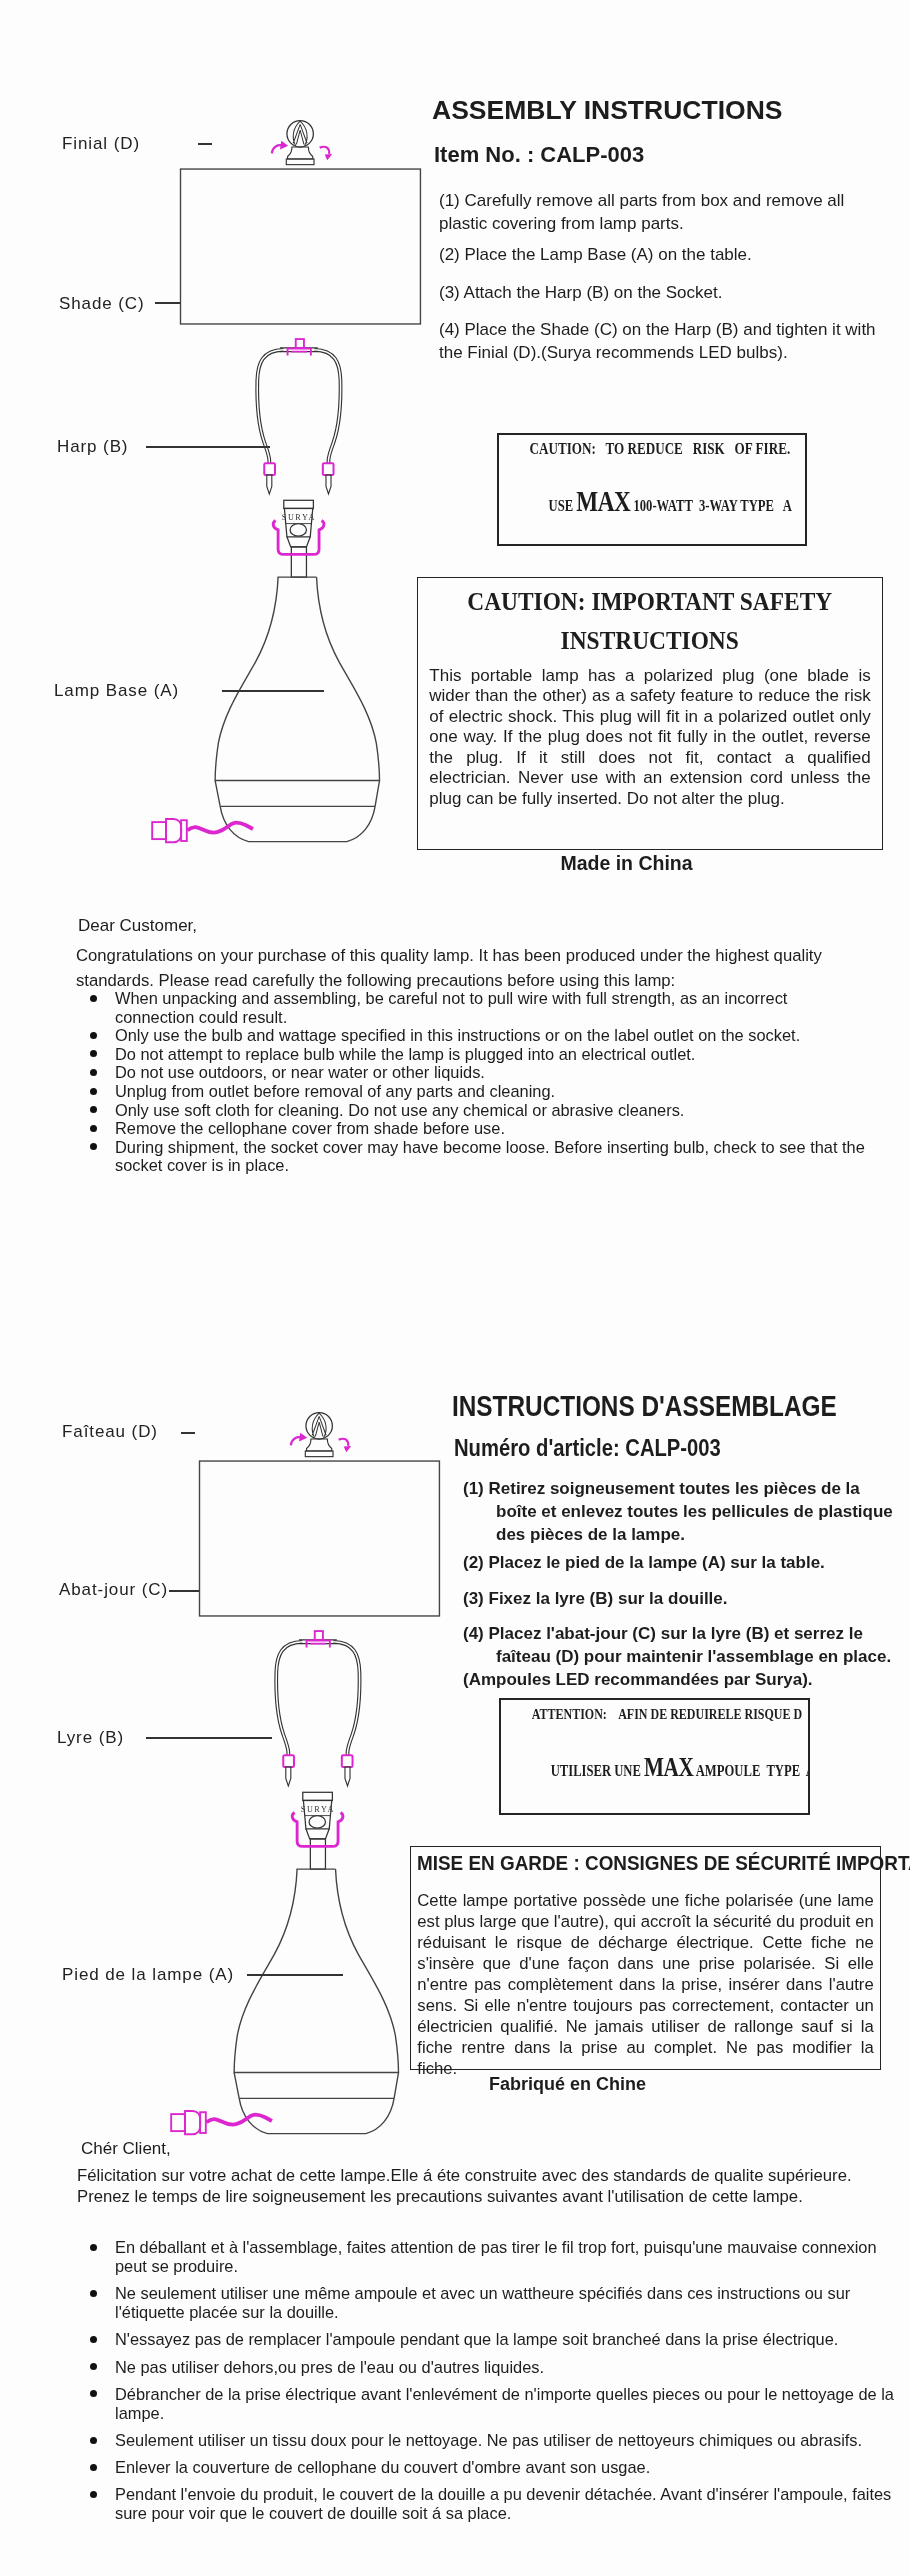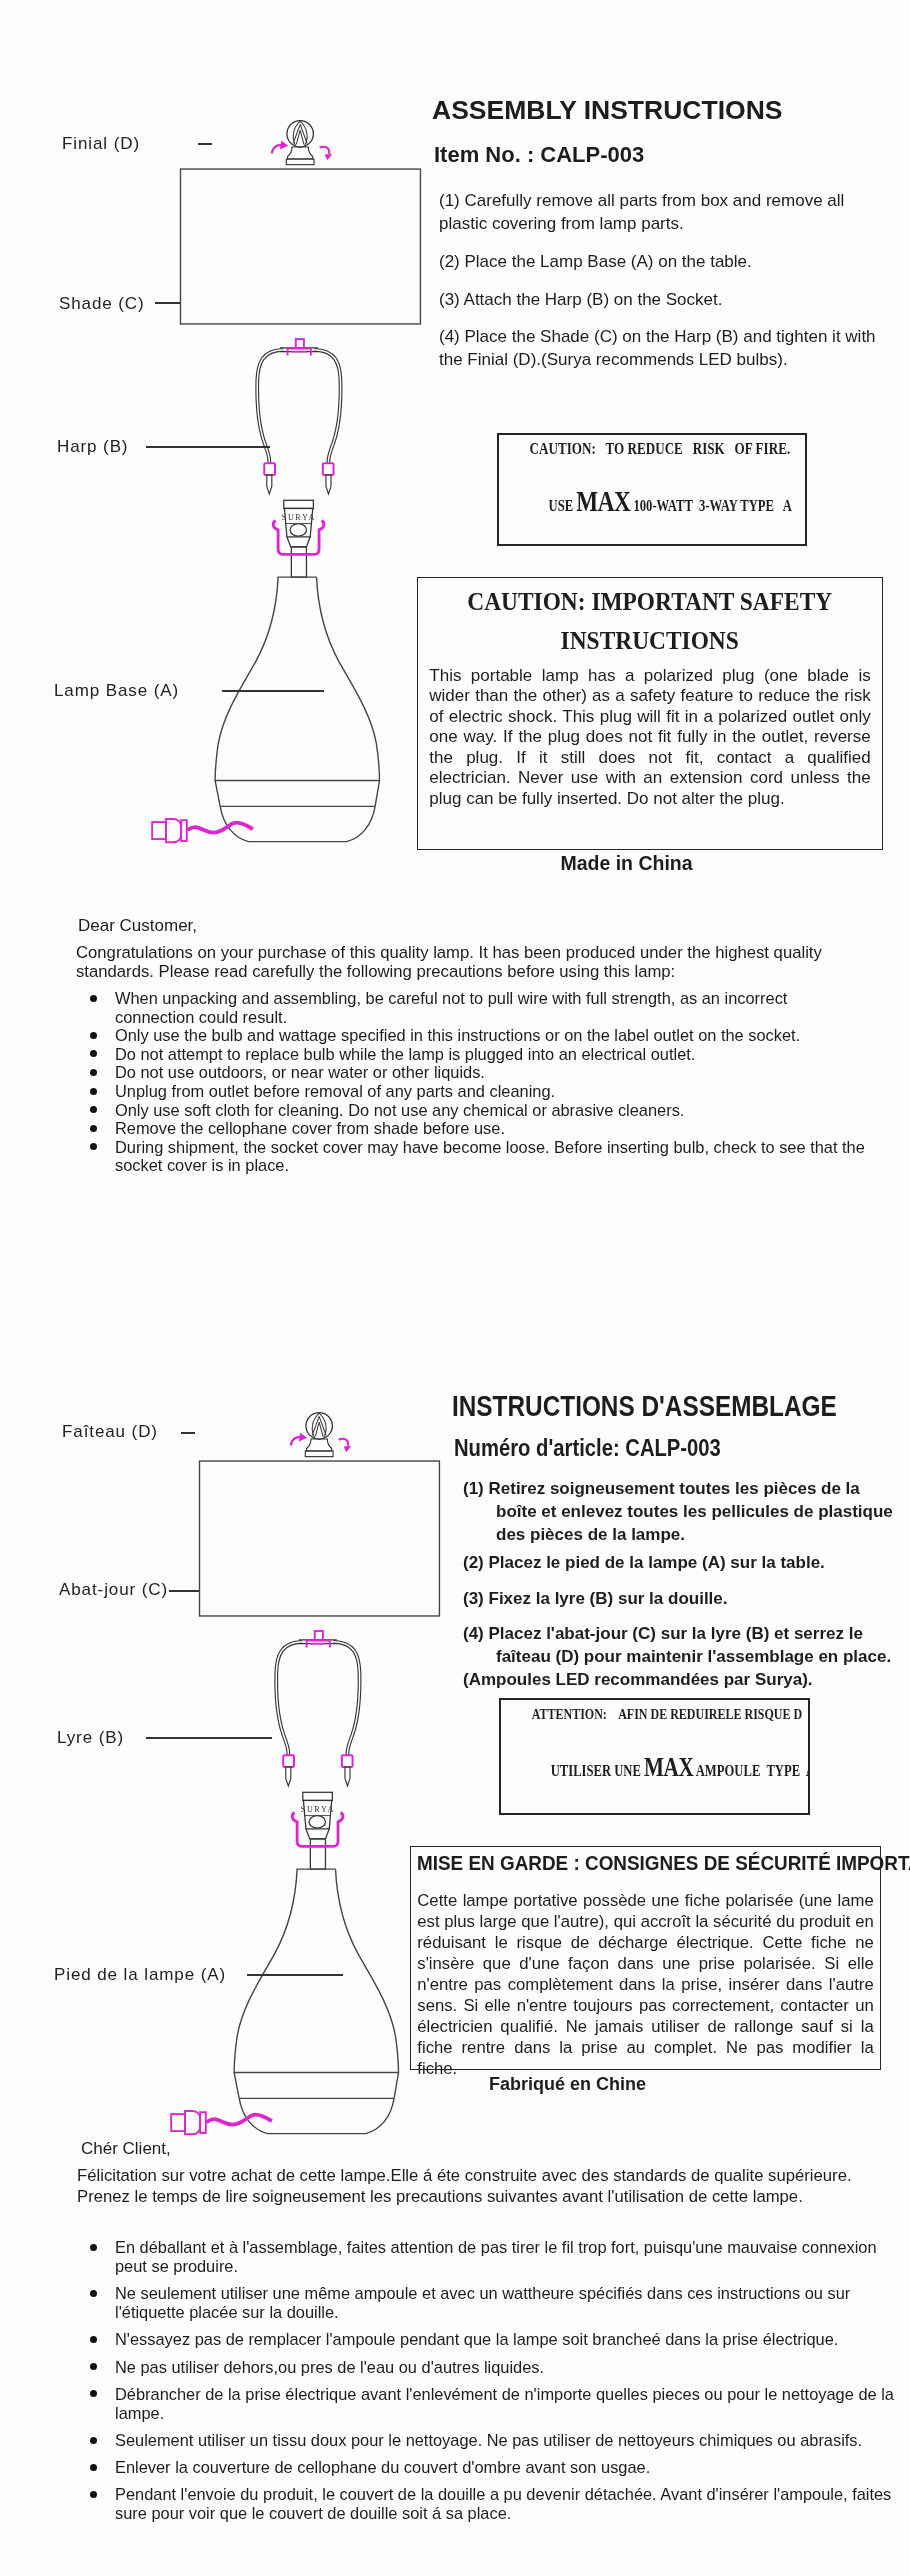--- a/index.html
+++ b/index.html
@@ -13,21 +13,21 @@
   .dlabel{font-size:17px;letter-spacing:0.9px;color:#222;white-space:nowrap;}
   .leader{position:absolute;background:#333;height:1.9px;}
   
   .h-title{font-size:26.5px;font-weight:700;letter-spacing:0;white-space:nowrap;}
   .h-item{font-size:22px;font-weight:700;white-space:nowrap;}
   .h-title-fr{font-size:29px;font-weight:700;transform:scaleX(.84);transform-origin:0 50%;white-space:nowrap;}
   .h-item-fr{font-size:23px;font-weight:700;transform:scaleX(.88);transform-origin:0 50%;white-space:nowrap;}
   
   .steps{font-size:17px;line-height:23px;}
   .steps .step{margin:0 0 14.5px 0;}
-  .steps .step.first{margin-bottom:15px;}
+  .steps .step.first{margin-bottom:8px;}
   .steps-fr .step{margin:0 0 12.6px 0;font-weight:bold;}
   .steps-fr .step.s1{margin-bottom:5px;}
   .steps-fr .step.s4{margin-bottom:0;}
   .steps-fr .hang{padding-left:33px;text-indent:-33px;}
   
   .wbox{box-sizing:border-box;border:2.5px solid #242424;background:#fdfdfd;
         font-family:"Liberation Serif","DejaVu Serif",serif;font-weight:700;
         text-align:center;overflow:hidden;}
   .wl-line{white-space:pre;transform:scaleX(.8);transform-origin:50% 50%;}
   .wl-line span{white-space:pre;}
@@ -41,21 +41,21 @@
   .sbox .stitle{font-family:"Liberation Serif","DejaVu Serif",serif;font-weight:700;
                 font-size:26px;text-align:center;transform:scaleX(.9);transform-origin:50% 50%;white-space:nowrap;}
   .sbox .st1{margin-top:2.5px;}
   .sbox .st2{margin-top:8.8px;}
   .sbox .sbody{margin-top:10px;font-size:17px;line-height:20.5px;text-align:justify;}
   .mbox{box-sizing:border-box;border:1.9px solid #242424;background:#fdfdfd;padding:2.5px 6.3px 0 6.3px;}
   .mbox .mtitle{font-size:21px;font-weight:700;transform:scaleX(.9);transform-origin:0 50%;white-space:nowrap;line-height:26.5px;}
   .mbox .mbody{margin-top:14px;font-size:16.7px;line-height:21px;text-align:justify;}
   .madein{font-size:19.5px;font-weight:700;text-align:center;}
   .greet{font-size:17px;}
-  .intro{font-size:16.7px;line-height:19px;}
+  .intro{font-size:16.7px;line-height:25px;}
   .intro-fr{line-height:21px;}
   
   .blist{list-style:none;margin:0;padding:0;font-size:16.4px;line-height:18.6px;}
   .blist li{position:relative;padding-left:26px;margin:0;}
   .blist-fr{line-height:19px;}
   .blist-fr li{margin-bottom:8.2px;}
   .dot{position:absolute;left:1.3px;top:5.7px;width:7px;height:7px;border-radius:50%;background:#111;}
   .lampsvg{position:absolute;width:416px;height:762px;}
 </style>
 </head>
@@ -174,21 +174,21 @@
   <svg class="lampsvg" style="left:57px;top:1405px" viewBox="0 0 660 1210" width="416" height="762">
       <use href="#lamp"></use>
     </svg>
 
   <div class="abs dlabel" style="left:62px;top:1422px">Faîteau (D)</div>
   <div class="leader" style="left:181px;top:1432px;width:14px"></div>
   <div class="abs dlabel" style="left:59px;top:1580px">Abat-jour (C)</div>
   <div class="leader" style="left:169px;top:1590px;width:30px"></div>
   <div class="abs dlabel" style="left:57px;top:1728px">Lyre (B)</div>
   <div class="leader" style="left:146px;top:1737px;width:126px"></div>
-  <div class="abs dlabel" style="left:54px;top:1965px">Pied de la lampe (A)</div>
+  <div class="abs dlabel" style="left:62px;top:1965px">Pied de la lampe (A)</div>
   <div class="leader" style="left:247px;top:1974px;width:96px"></div>
 
   <div class="abs h-title-fr" style="left:452px;top:1390px">INSTRUCTIONS D'ASSEMBLAGE</div>
   <div class="abs h-item-fr" style="left:454px;top:1435px">Numéro d'article: CALP-003</div>
 
   <div class="abs steps steps-fr" style="left:463px;top:1477px;width:441px">
     <div class="step s1 hang">(1) Retirez soigneusement toutes les pièces de la boîte et enlevez toutes les pellicules de plastique des pièces de la lampe.</div>
     <div class="step">(2) Placez le pied de la lampe (A) sur la table.</div>
     <div class="step">(3) Fixez la lyre (B) sur la douille.</div>
     <div class="step s4 hang">(4) Placez l'abat-jour (C) sur la lyre (B) et serrez le faîteau (D) pour maintenir l'assemblage en place.</div>

